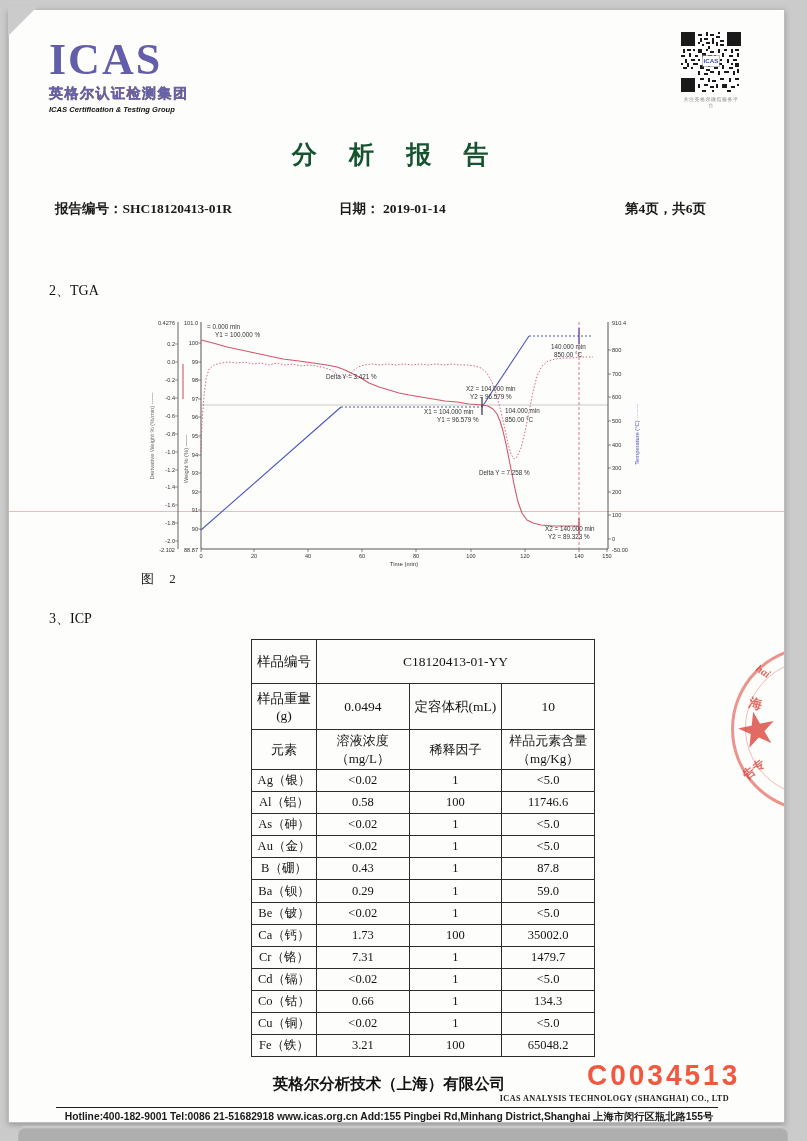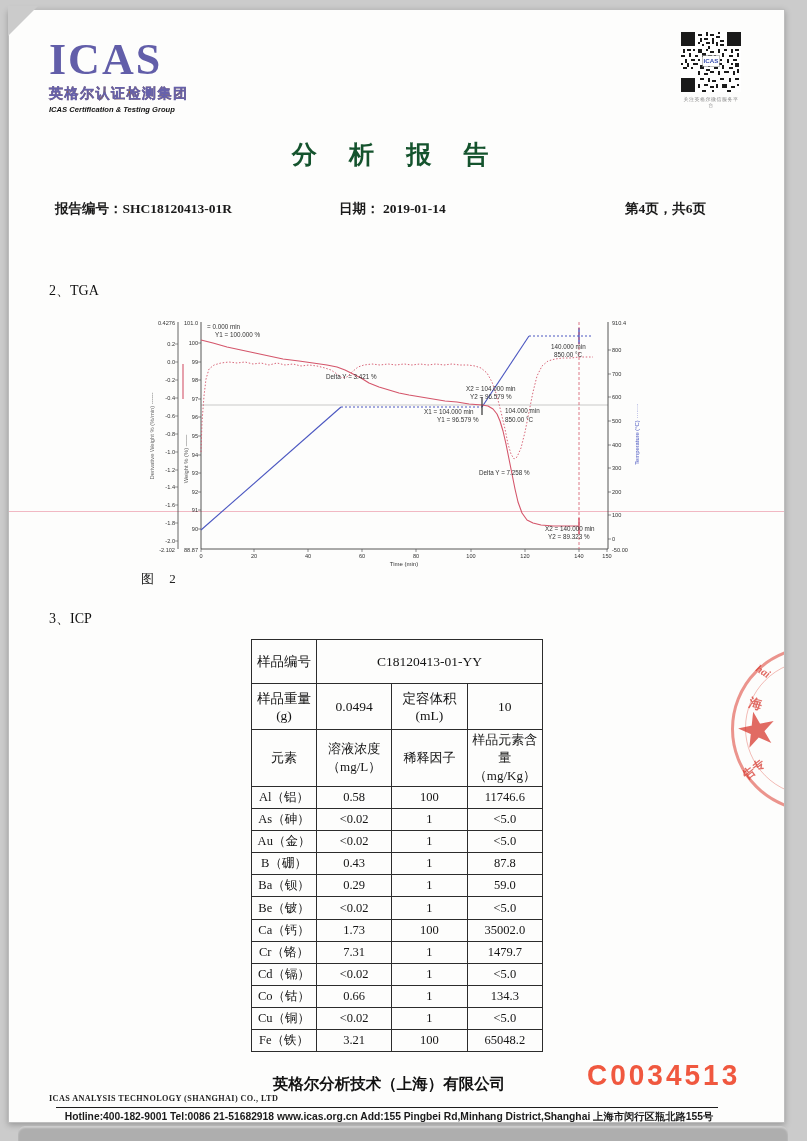--- a/index.html
+++ b/index.html
@@ -17,35 +17,35 @@
   .qr-caption{font-size:5px;color:#888;letter-spacing:.5px;text-align:center;width:60px;}
   .doc-title{left:0;top:128px;width:775px;text-align:center;font-size:25px;font-weight:700;
              letter-spacing:13px;color:#14532d;}
   .info-row{font-size:13.5px;font-weight:700;color:#1a1a1a;}
   .sec-head{font-size:14px;font-weight:400;color:#111;}
   
   .pink-line{left:0;top:501px;width:775px;height:1px;background:#eeacb8;opacity:.85;}
   
   .fig-cap{left:132px;top:560px;width:520px;text-align:left;font-size:13px;letter-spacing:6px;color:#222;}
   
-  table.icp{border-collapse:collapse;table-layout:fixed;width:292px;
+  table.icp{border-collapse:collapse;table-layout:fixed;width:344px;
             font-size:12.5px;color:#141414;}
   table.icp td{border:1.3px solid #2c2c2c;text-align:center;vertical-align:middle;
                padding:1px 3px;overflow:hidden;}
   td.c1{width:58px;} td.c2{width:79px;} td.c3{width:55px;} td.c4{width:108px;}
   tr.hrow1 td{height:41px;font-size:13.5px;}
   tr.hrow2 td{height:43px;font-size:13.5px;}
   tr.hrow3 td{height:37px;font-size:13px;}
   tr.drow td{height:19.1px;font-size:12.5px;}
   
   .stamp-no{left:578px;top:1050px;font-family:"Liberation Sans",sans-serif;font-weight:700;
             font-size:28px;letter-spacing:3px;color:#ef4b30;opacity:.92;transform:scaleY(1.05);}
   
   .foot-cn{left:40px;top:1064px;width:680px;text-align:center;font-size:15.5px;font-weight:700;color:#111;}
-  .foot-en{left:40px;top:1084px;width:680px;text-align:left;font-family:"Liberation Serif",serif;
+  .foot-en{left:40px;top:1084px;width:680px;text-align:right;font-family:"Liberation Serif",serif;
            font-weight:700;font-size:8.2px;letter-spacing:.4px;color:#222;}
   .foot-rule{left:47px;top:1097px;width:662px;height:0;border-top:1.6px solid #1d1d1d;}
   .foot-contact{left:40px;top:1100px;width:680px;text-align:center;font-family:"Liberation Sans",sans-serif;
                 font-weight:700;font-size:10.3px;color:#1a1a1a;}
   
   .stamp-circle{left:722px;top:636px;width:160px;height:160px;border:3px solid rgba(220,62,50,.55);
                 border-radius:50%;}
   .stamp-inner{position:absolute;left:11px;top:11px;width:134px;height:134px;
                border:1.5px solid rgba(220,62,50,.35);border-radius:50%;}
   .stamp-frag{position:absolute;color:rgba(215,58,48,.75);font-weight:700;}
@@ -213,20 +213,26 @@
         <td class="c3">定容体积(mL)</td>
         <td class="c4">10</td>
       </tr>
       <tr class="hrow3">
         <td class="c1">元素</td>
         <td class="c2">溶液浓度（mg/L）</td>
         <td class="c3">稀释因子</td>
         <td class="c4">样品元素含量（mg/Kg）</td>
       </tr>
       <tr class="drow">
+            <td class="c1">Ag（银）</td>
+            <td class="c2">&lt;0.02</td>
+            <td class="c3">1</td>
+            <td class="c4">&lt;5.0</td>
+          </tr>
+      <tr class="drow">
             <td class="c1">Al（铝）</td>
             <td class="c2">0.58</td>
             <td class="c3">100</td>
             <td class="c4">11746.6</td>
           </tr>
       <tr class="drow">
             <td class="c1">As（砷）</td>
             <td class="c2">&lt;0.02</td>
             <td class="c3">1</td>
             <td class="c4">&lt;5.0</td>

